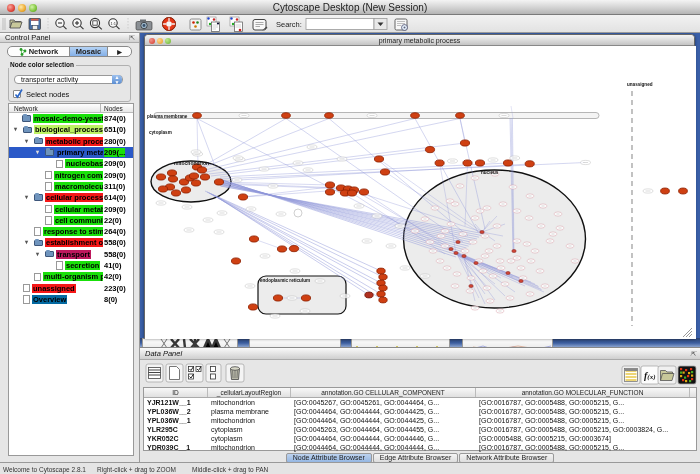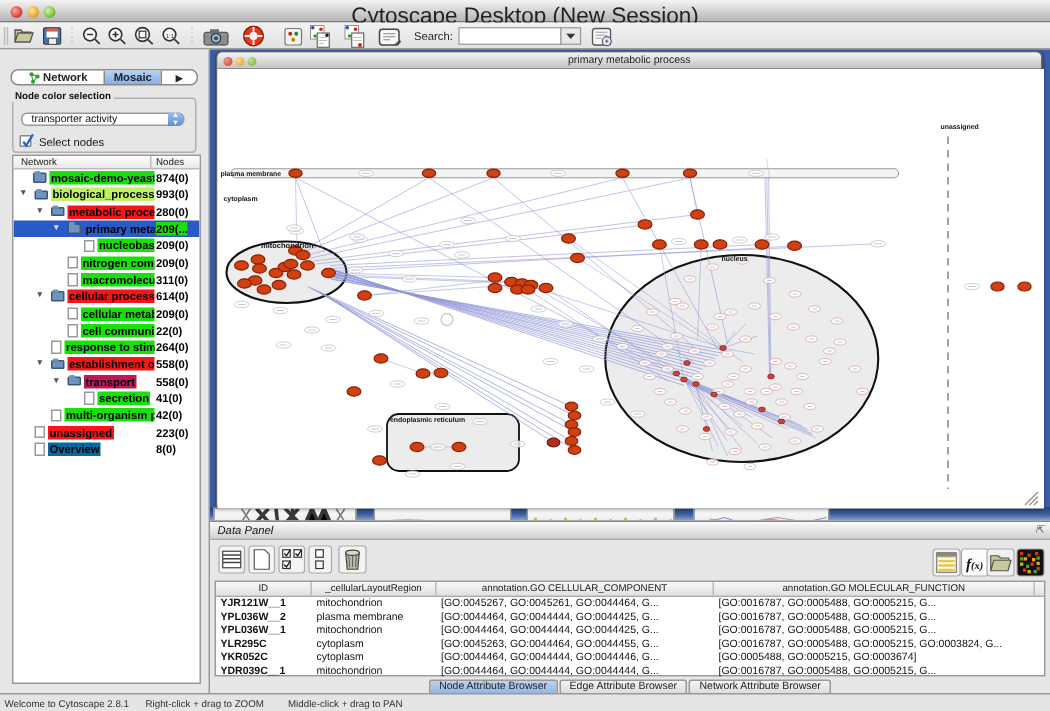--- a/index.html
+++ b/index.html
@@ -1,17 +1,17 @@
 <!DOCTYPE html>
 <html><head><meta charset="utf-8"><style>
 * { margin:0; padding:0; box-sizing:border-box; }
 body { width:700px; height:474px; font-family:"Liberation Sans",sans-serif; position:relative; overflow:hidden; background:#e8e8e8; }
 .titlebar { position:absolute; left:0; top:0; width:700px; height:15px; background:linear-gradient(#f4f4f4,#cfcfcf 60%,#b4b4b4); border-bottom:1px solid #7a7a7a; }
 .tl { position:absolute; top:3.5px; width:8px; height:8px; border-radius:50%; }
-.titletext { position:absolute; top:2px; left:0; width:700px; text-align:center; font-size:15px; color:#222; }
+.titletext { position:absolute; top:2px; left:0; width:700px; text-align:center; font-size:10px; color:#222; }
 .toolbar { position:absolute; left:0; top:15px; width:700px; height:18px; background:linear-gradient(#f2f2f2,#e2e2e2); border-bottom:1px solid #9a9a9a; }
 .cpanel { position:absolute; left:0; top:33px; width:140px; height:430px; background:#e6e6e6; border-right:1px solid #9a9a9a; }
 .phead { height:10px; background:linear-gradient(#fafafa,#d0d0d0); border-bottom:1px solid #aaa; font-size:7.5px; color:#111; padding-left:5px; line-height:10px; }
 .tabs { position:absolute; left:7px; top:13px; width:125px; height:11px; background:#fdfdfd; border:1px solid #8a8a8a; border-radius:5px; display:flex; font-size:7.5px; font-weight:bold; color:#222; overflow:hidden; }
 .tabs .t1 { width:61px; display:flex; align-items:center; justify-content:center; gap:2px; }
 .tabs .t2 { width:39px; background:linear-gradient(#b4d2f4,#84b0e8); display:flex; align-items:center; justify-content:center; border-left:1px solid #8a8a8a; border-right:1px solid #8a8a8a; }
 .tabs .t3 { flex:1; display:flex; align-items:center; justify-content:center; font-size:6px; }
 .grp { position:absolute; left:8px; top:32px; width:123px; height:37px; border:1px solid #b0b0b0; border-radius:3px; }
 .grplbl { position:absolute; left:8px; top:28px; font-size:6.5px; font-weight:bold; color:#111; background:#e6e6e6; padding:0 2px; z-index:2; }
 .combo { position:absolute; left:5px; top:9px; width:109px; height:9px; background:#fff; border:1px solid #999; border-radius:4px; font-size:7px; line-height:8px; padding-left:6px; color:#111; }
@@ -131,20 +131,21 @@
 <path d="M377.5 7.5 L383.5 7.5 L380.5 11 Z" fill="#333"></path>
 <g transform="translate(395,3)">
         <rect x="0" y="1" width="12" height="11" rx="1.5" fill="#f8f8f8" stroke="#555" stroke-width="0.9"></rect>
         <path d="M2 3.5 L10 3.5 M2 5.5 L10 5.5 M2 7.5 L6 7.5" stroke="#999" stroke-width="0.6"></path>
         <circle cx="9.5" cy="9.5" r="3" fill="#dde8f2" stroke="#446" stroke-width="0.7"></circle>
         <path d="M8.5 9.5 L10.5 9.5 M9.5 8.5 L9.5 10.5" stroke="#446" stroke-width="0.6"></path>
       </g>
 </svg>
   </div>
 <div class="cpanel">
+  <div class="phead">Control Panel<span style="float:right;margin-right:4px;font-size:7px;color:#555">⇱</span></div>
   <div class="tabs">
       <div class="t1"><svg width="8" height="8" viewBox="0 0 8 8">
           <circle cx="2" cy="1.5" r="1.4" fill="#2ca02c"></circle>
           <circle cx="6" cy="3" r="1.4" fill="#2ca02c"></circle>
           <circle cx="3" cy="6.5" r="1.4" fill="#2ca02c"></circle>
           <path d="M2 1.5 L6 3 L3 6.5 Z" stroke="#2ca02c" fill="none" stroke-width="0.7"></path>
         </svg>Network</div>
       <div class="t2">Mosaic</div>
       <div class="t3">▶</div>
     </div>
@@ -169,21 +170,21 @@
         <span style="width:9px;display:inline-block"></span>
         <span class="fold"></span>
         <span class="lbl" style="background:#19e00a;max-width:70px">mosaic-demo-yeast</span>
         <span class="num">874(0)</span>
       </div>
       <div class="trow">
         <span style="width:5px;display:inline-block;flex:none"></span>
         <span class="tri">▾</span>
         <span class="fold"></span>
         <span class="lbl" style="background:#bef264;max-width:69px">biological_process</span>
-        <span class="num">993(0)</span>
+        <span class="num">651(0)</span>
       </div>
       <div class="trow">
         <span style="width:16px;display:inline-block;flex:none"></span>
         <span class="tri">▾</span>
         <span class="fold"></span>
         <span class="lbl" style="background:#f51717;max-width:58px">metabolic process</span>
         <span class="num">280(0)</span>
       </div>
       <div class="trow sel">
         <span style="width:27px;display:inline-block;flex:none"></span>

